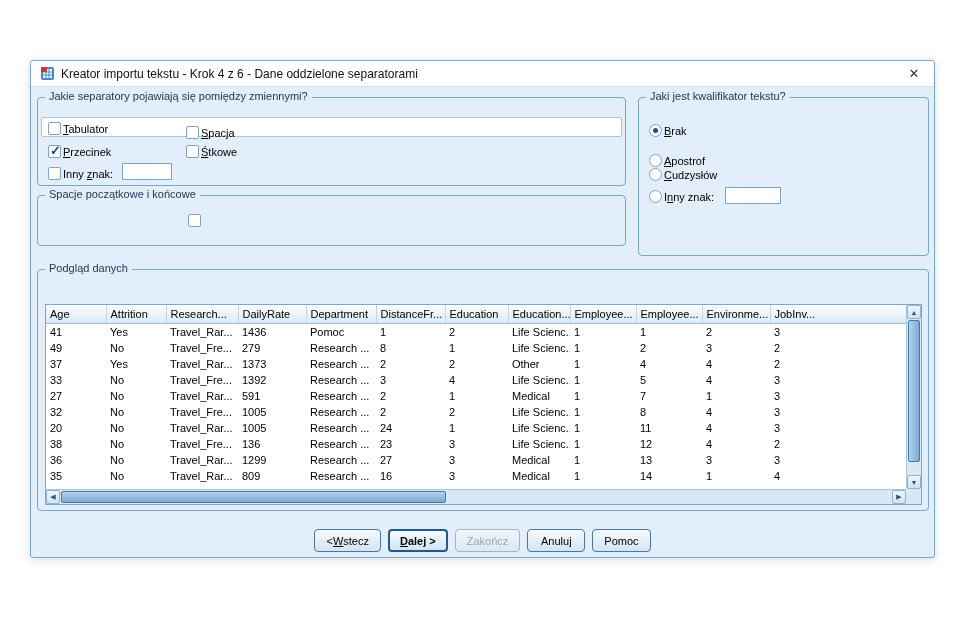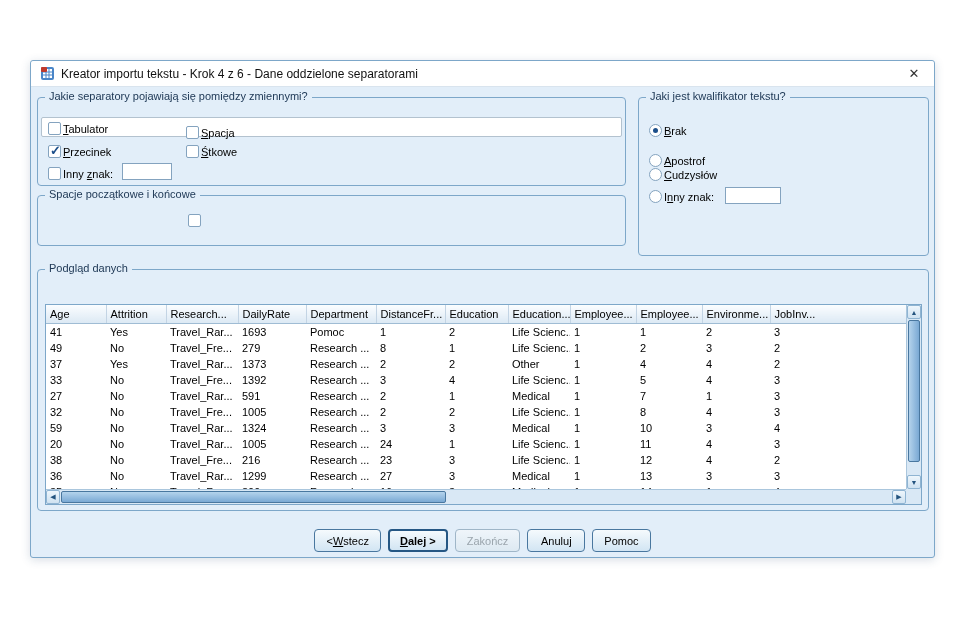--- a/index.html
+++ b/index.html
@@ -172,21 +172,21 @@
               <th>Employee...</th>
               <th>Environme...</th>
               <th>JobInv...</th>
             </tr>
           </thead>
           <tbody>
             <tr>
               <td>41</td>
               <td>Yes</td>
               <td>Travel_Rar...</td>
-              <td>1693</td>
+              <td>1436</td>
               <td>Pomoc</td>
               <td>1</td>
               <td>2</td>
               <td>Life Scienc...</td>
               <td>1</td>
               <td>1</td>
               <td>2</td>
               <td>3</td>
             </tr>
             <tr>
@@ -253,52 +253,38 @@
               <td>Research ...</td>
               <td>2</td>
               <td>2</td>
               <td>Life Scienc...</td>
               <td>1</td>
               <td>8</td>
               <td>4</td>
               <td>3</td>
             </tr>
             <tr>
-              <td>59</td>
-              <td>No</td>
-              <td>Travel_Rar...</td>
-              <td>1324</td>
-              <td>Research ...</td>
-              <td>3</td>
-              <td>3</td>
-              <td>Medical</td>
-              <td>1</td>
-              <td>10</td>
-              <td>3</td>
-              <td>4</td>
-            </tr>
-            <tr>
               <td>20</td>
               <td>No</td>
               <td>Travel_Rar...</td>
               <td>1005</td>
               <td>Research ...</td>
               <td>24</td>
               <td>1</td>
               <td>Life Scienc...</td>
               <td>1</td>
               <td>11</td>
               <td>4</td>
               <td>3</td>
             </tr>
             <tr>
               <td>38</td>
               <td>No</td>
               <td>Travel_Fre...</td>
-              <td>216</td>
+              <td>136</td>
               <td>Research ...</td>
               <td>23</td>
               <td>3</td>
               <td>Life Scienc...</td>
               <td>1</td>
               <td>12</td>
               <td>4</td>
               <td>2</td>
             </tr>
             <tr>

